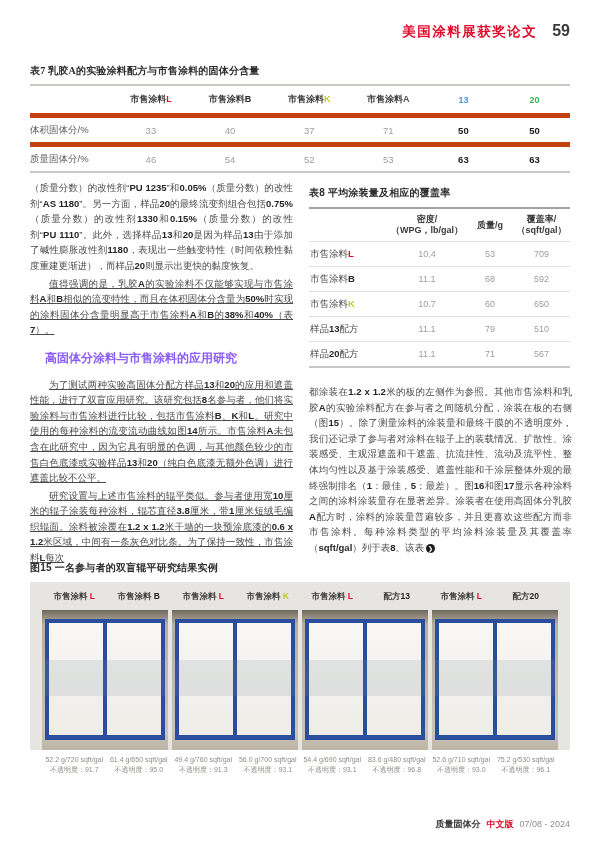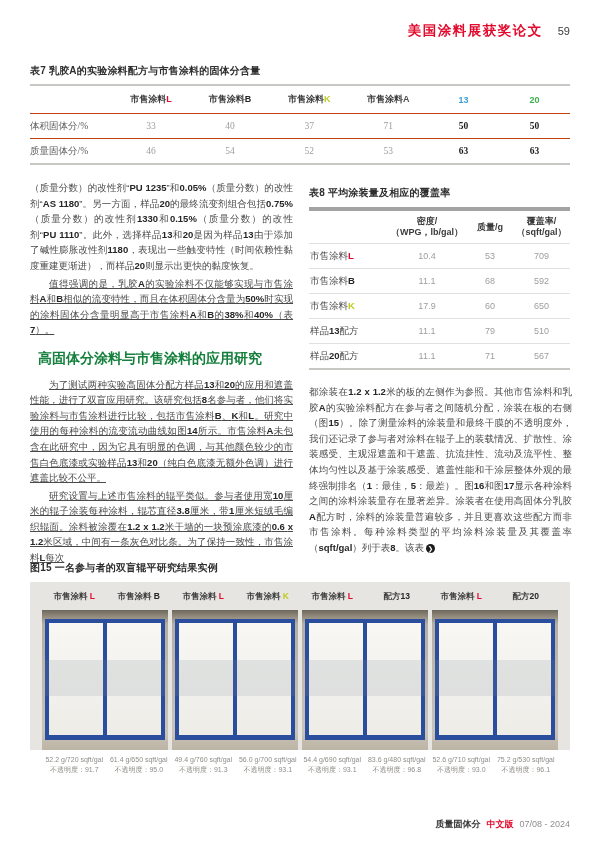--- a/index.html
+++ b/index.html
@@ -5,55 +5,55 @@
   html,body{margin:0;padding:0;}
   body{
     width:600px;height:849px;position:relative;background:#ffffff;
     font-family:"Liberation Sans","DejaVu Sans",sans-serif;
     color:#4a4a4a;overflow:hidden;
   }
   b{font-weight:bold;color:#262626;}
   
   .hdr{position:absolute;top:22px;right:30px;display:flex;align-items:baseline;gap:15px;}
   .hdr-title{color:#e30b2d;font-weight:bold;font-size:13.5px;letter-spacing:1.5px;}
-  .hdr-page{color:#3a3a3a;font-weight:normal;font-size:11px;}
+  .hdr-page{color:#3a3a3a;font-weight:bold;font-size:16px;}
   
   .cap{font-size:10px;font-weight:bold;color:#2e2e2e;letter-spacing:.2px;}
   .cap b{color:#2e2e2e;}
   
-  .t7cap{position:absolute;top:64px;left:30px;}
+  .t7cap{position:absolute;top:64px;left:30px;font-family:Liberation Serif, serif;}
   table{border-collapse:collapse;}
   .t7{position:absolute;top:84px;left:30px;width:540px;table-layout:fixed;
       border-top:2px solid #c9c7c3;border-bottom:2px solid #c9c7c3;font-size:9.5px;}
   .t7 th,.t7 td{padding:0;height:24px;text-align:center;font-weight:normal;}
   .t7 thead th{height:27px;font-weight:bold;color:#3a3a3a;font-size:9px;}
-  .t7 tbody tr{border-top:1px solid #c2410c;font-family:Liberation Serif, serif;}
+  .t7 tbody tr{border-top:5px solid #c2410c;}
   .t7 .lab{text-align:left;color:#5a5a5a;}
   .t7 .v{color:#9d9d9d;}
   .t7 .hi{color:#1c1c1c;font-weight:bold;}
   .t7 .c0{width:15%;} .t7 .cm{width:14.6%;} .t7 .cn{width:13.1%;}
   
   .sx{font-weight:bold;}
   .sxL{color:#e30b2d;} .sxB{color:#262626;} .sxK{color:#bfcc1e;}
   .sxA{color:#4f4f4f;} .sx13{color:#3a9fd5;} .sx20{color:#3cb14c;}
   .sxD{color:#262626;}
   
   .col{position:absolute;width:263px;font-size:9.5px;line-height:15.6px;text-align:justify;}
   .lcol{left:30px;top:180px;}
   .rcol{left:309px;top:384px;}
   .para{margin:0 0 2px 0;}
   .ind{text-indent:2em;text-decoration:underline;}
-  .redhead{color:#15803d;font-size:14px;font-weight:bold;margin:13px 0 10px 8px;text-indent:0;}
+  .redhead{color:#8b5cf6;font-size:12px;font-weight:bold;margin:13px 0 10px 15px;text-indent:0;}
   .cont-icon{display:inline-block;width:9px;height:9px;background:#1c1c1c;border-radius:50%;
      color:#fff;font-size:6.5px;line-height:9px;text-align:center;vertical-align:middle;
      margin-left:2px;font-weight:bold;}
   
   .t8cap{position:absolute;top:186px;left:309px;}
   .t8{position:absolute;top:207px;left:309px;width:261px;table-layout:fixed;
-      border-top:4px solid #a3a3a3;border-bottom:2px solid #c9c7c3;font-size:9px;}
+      border-top:2px solid #a3a3a3;border-bottom:2px solid #c9c7c3;font-size:9px;}
   .t8 th{font-weight:bold;color:#3a3a3a;padding:5px 0;line-height:11px;text-align:center;}
   .t8 td{height:22px;text-align:center;color:#9d9d9d;}
   .t8 tbody tr{border-top:1px solid #e2e0dc;}
   .t8 .lab{text-align:left;color:#4a4a4a;font-size:9.5px;}
   .t8 .cl{width:78px;} .t8 .cd{width:80px;} .t8 .cm{width:46px;} .t8 .cc{width:57px;}
   
   .figcap{position:absolute;top:561px;left:30px;}
   .figbox{position:absolute;top:582px;left:30px;width:540px;height:168px;
      background:#e7e5e1;box-sizing:border-box;padding:9px 12px 0 12px;}
   .flabels,.fstats{display:flex;}
@@ -142,21 +142,21 @@
       <td>709</td>
     </tr>
     <tr>
       <td class="lab"><span>市售涂料</span><span class="sx sxB">B</span></td>
       <td>11.1</td>
       <td>68</td>
       <td>592</td>
     </tr>
     <tr>
       <td class="lab"><span>市售涂料</span><span class="sx sxK">K</span></td>
-      <td>17.9</td>
+      <td>10.7</td>
       <td>60</td>
       <td>650</td>
     </tr>
     <tr>
       <td class="lab">样品<b>13</b>配方</td>
       <td>11.1</td>
       <td>79</td>
       <td>510</td>
     </tr>
     <tr>

